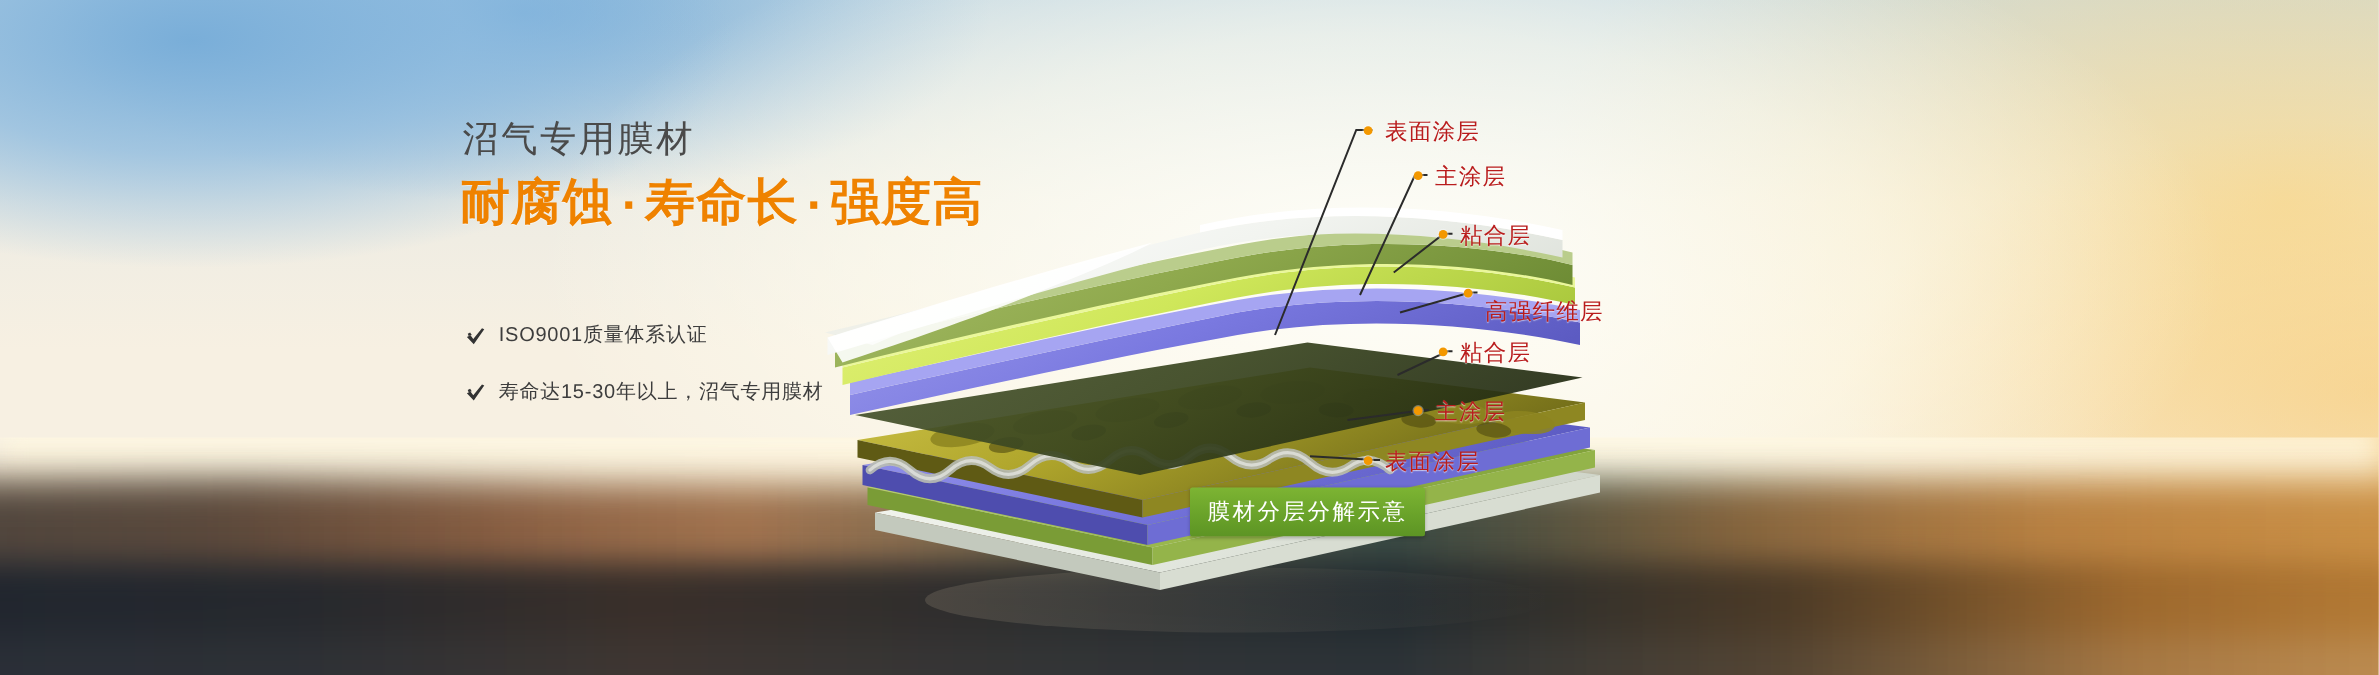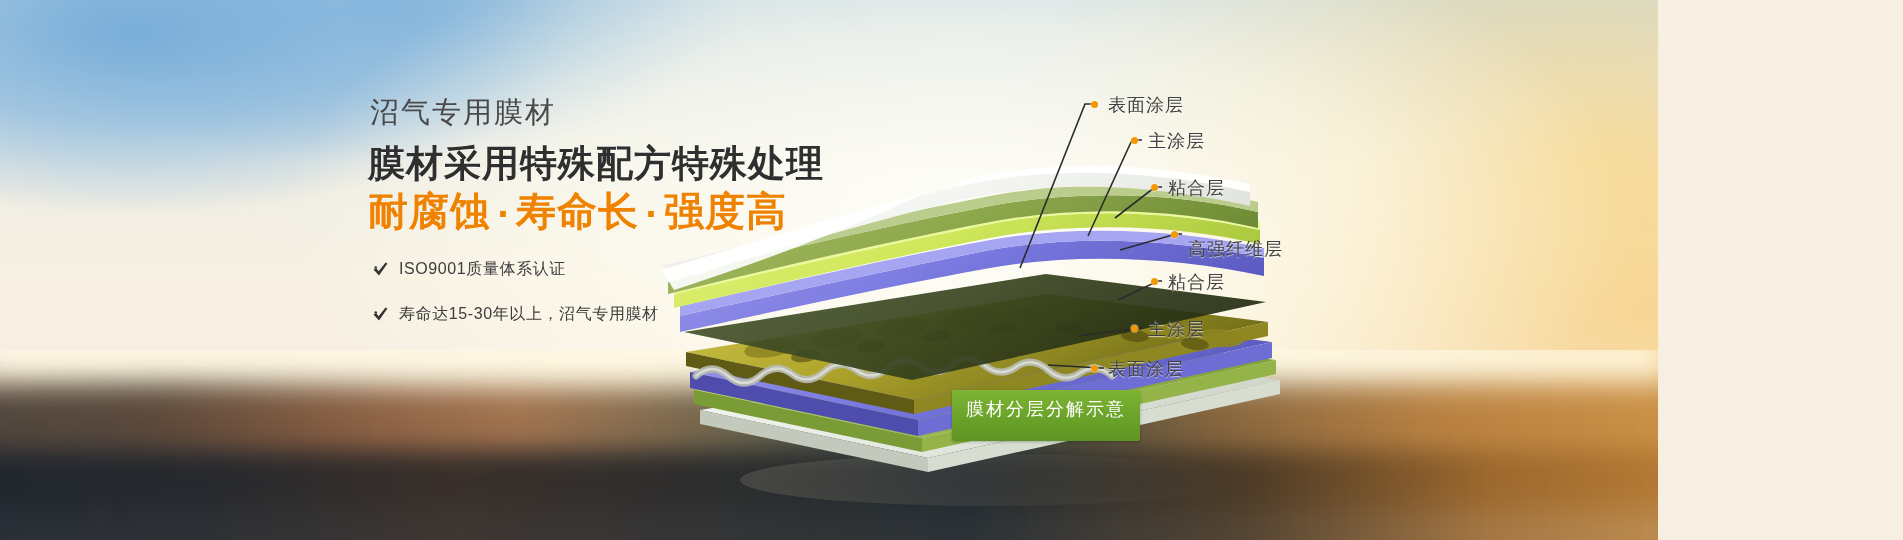--- a/index.html
+++ b/index.html
@@ -1,21 +1,21 @@
 <!DOCTYPE html>
 <html><head>
 <meta charset="utf-8">
 <style>
   html,body{margin:0;padding:0;}
   body{
     width:1903px;height:540px;overflow:hidden;
     font-family:"Liberation Sans","DejaVu Sans",sans-serif;
     background:#f7f0e2;
   }
-  #banner{position:relative;width:1658px;height:540px;overflow:hidden;}
+  #banner{position:relative;width:1903px;height:540px;overflow:hidden;}
 
   
   .bg-base{position:absolute;inset:0;
     background:linear-gradient(100deg,
       #a9c6e0 0%,
       #9fc3e2 8%,
       #bcd4e6 16%,
       #e4e6dc 24%,
       #faf6e2 32%,
       #fdfbea 40%,
@@ -83,52 +83,51 @@
   .bullet{display:flex;align-items:center;height:33px;margin-bottom:12px;text-align:right;}
   .bullet .tick{width:17px;height:17px;margin-right:10px;flex:0 0 auto;
     position:relative;top:1px;}
   .bullet .btxt{font-size:16px;color:#3d3d3d;letter-spacing:.6px;line-height:1;}
 
   
   .illus{position:absolute;left:660px;top:80px;width:640px;height:430px;}
 
   
   .leaders{position:absolute;inset:0;pointer-events:none;}
-  .label{position:absolute;font-size:18px;color:#404040;white-space:nowrap;
+  .label{position:absolute;font-size:18px;color:#b91c1c;white-space:nowrap;
     letter-spacing:1px;line-height:1;
     text-shadow:0 1px 1px rgba(255,255,255,.7);}
   .dot{position:absolute;width:7px;height:7px;border-radius:50%;
     background:#f39800;box-shadow:0 0 0 1px rgba(255,255,255,.35);}
 
   
   .badge{position:absolute;left:952px;top:390px;
     background:linear-gradient(180deg,#7db433 0%,#6aa32a 55%,#5d9424 100%);
     color:#ffffff;font-size:18px;letter-spacing:2px;
-    padding:7px 14px 20px 14px;border-radius:2px;
+    padding:7px 14px 8px 14px;border-radius:2px;
     box-shadow:0 1px 3px rgba(0,0,0,.25);}
 </style>
 </head>
 <body>
 
 <div id="banner">
 
   <div class="bg-base"></div>
   <div class="bg-sky"></div>
   <div class="bg-warm"></div>
 
   <div class="land">
     <div class="land-glow"></div>
     <div class="land-far"></div>
     <div class="land-mid"></div>
     <div class="land-near"></div>
   </div>
 
   <div class="text-block">
     <div class="eyebrow">沼气专用膜材</div>
-    <div class="headline">膜材采用特殊配方特殊处理</div>
     <div class="subhead">耐腐蚀·寿命长·强度高</div>
   </div>
 
   <div class="bullets">
 
     <div class="bullet">
       <span class="tick">
         <svg width="17" height="17" viewBox="0 0 17 17">
           <path d="M1.5 8.6 L4.4 7.2 L6.6 10.2 L13.6 1.6 L15.4 2.4 L7.0 14.4 Z" fill="#333"></path>
           <path d="M2.2 6.0 L4.1 5.0 L5.4 7.0 L2.9 7.8 Z" fill="#333"></path>

